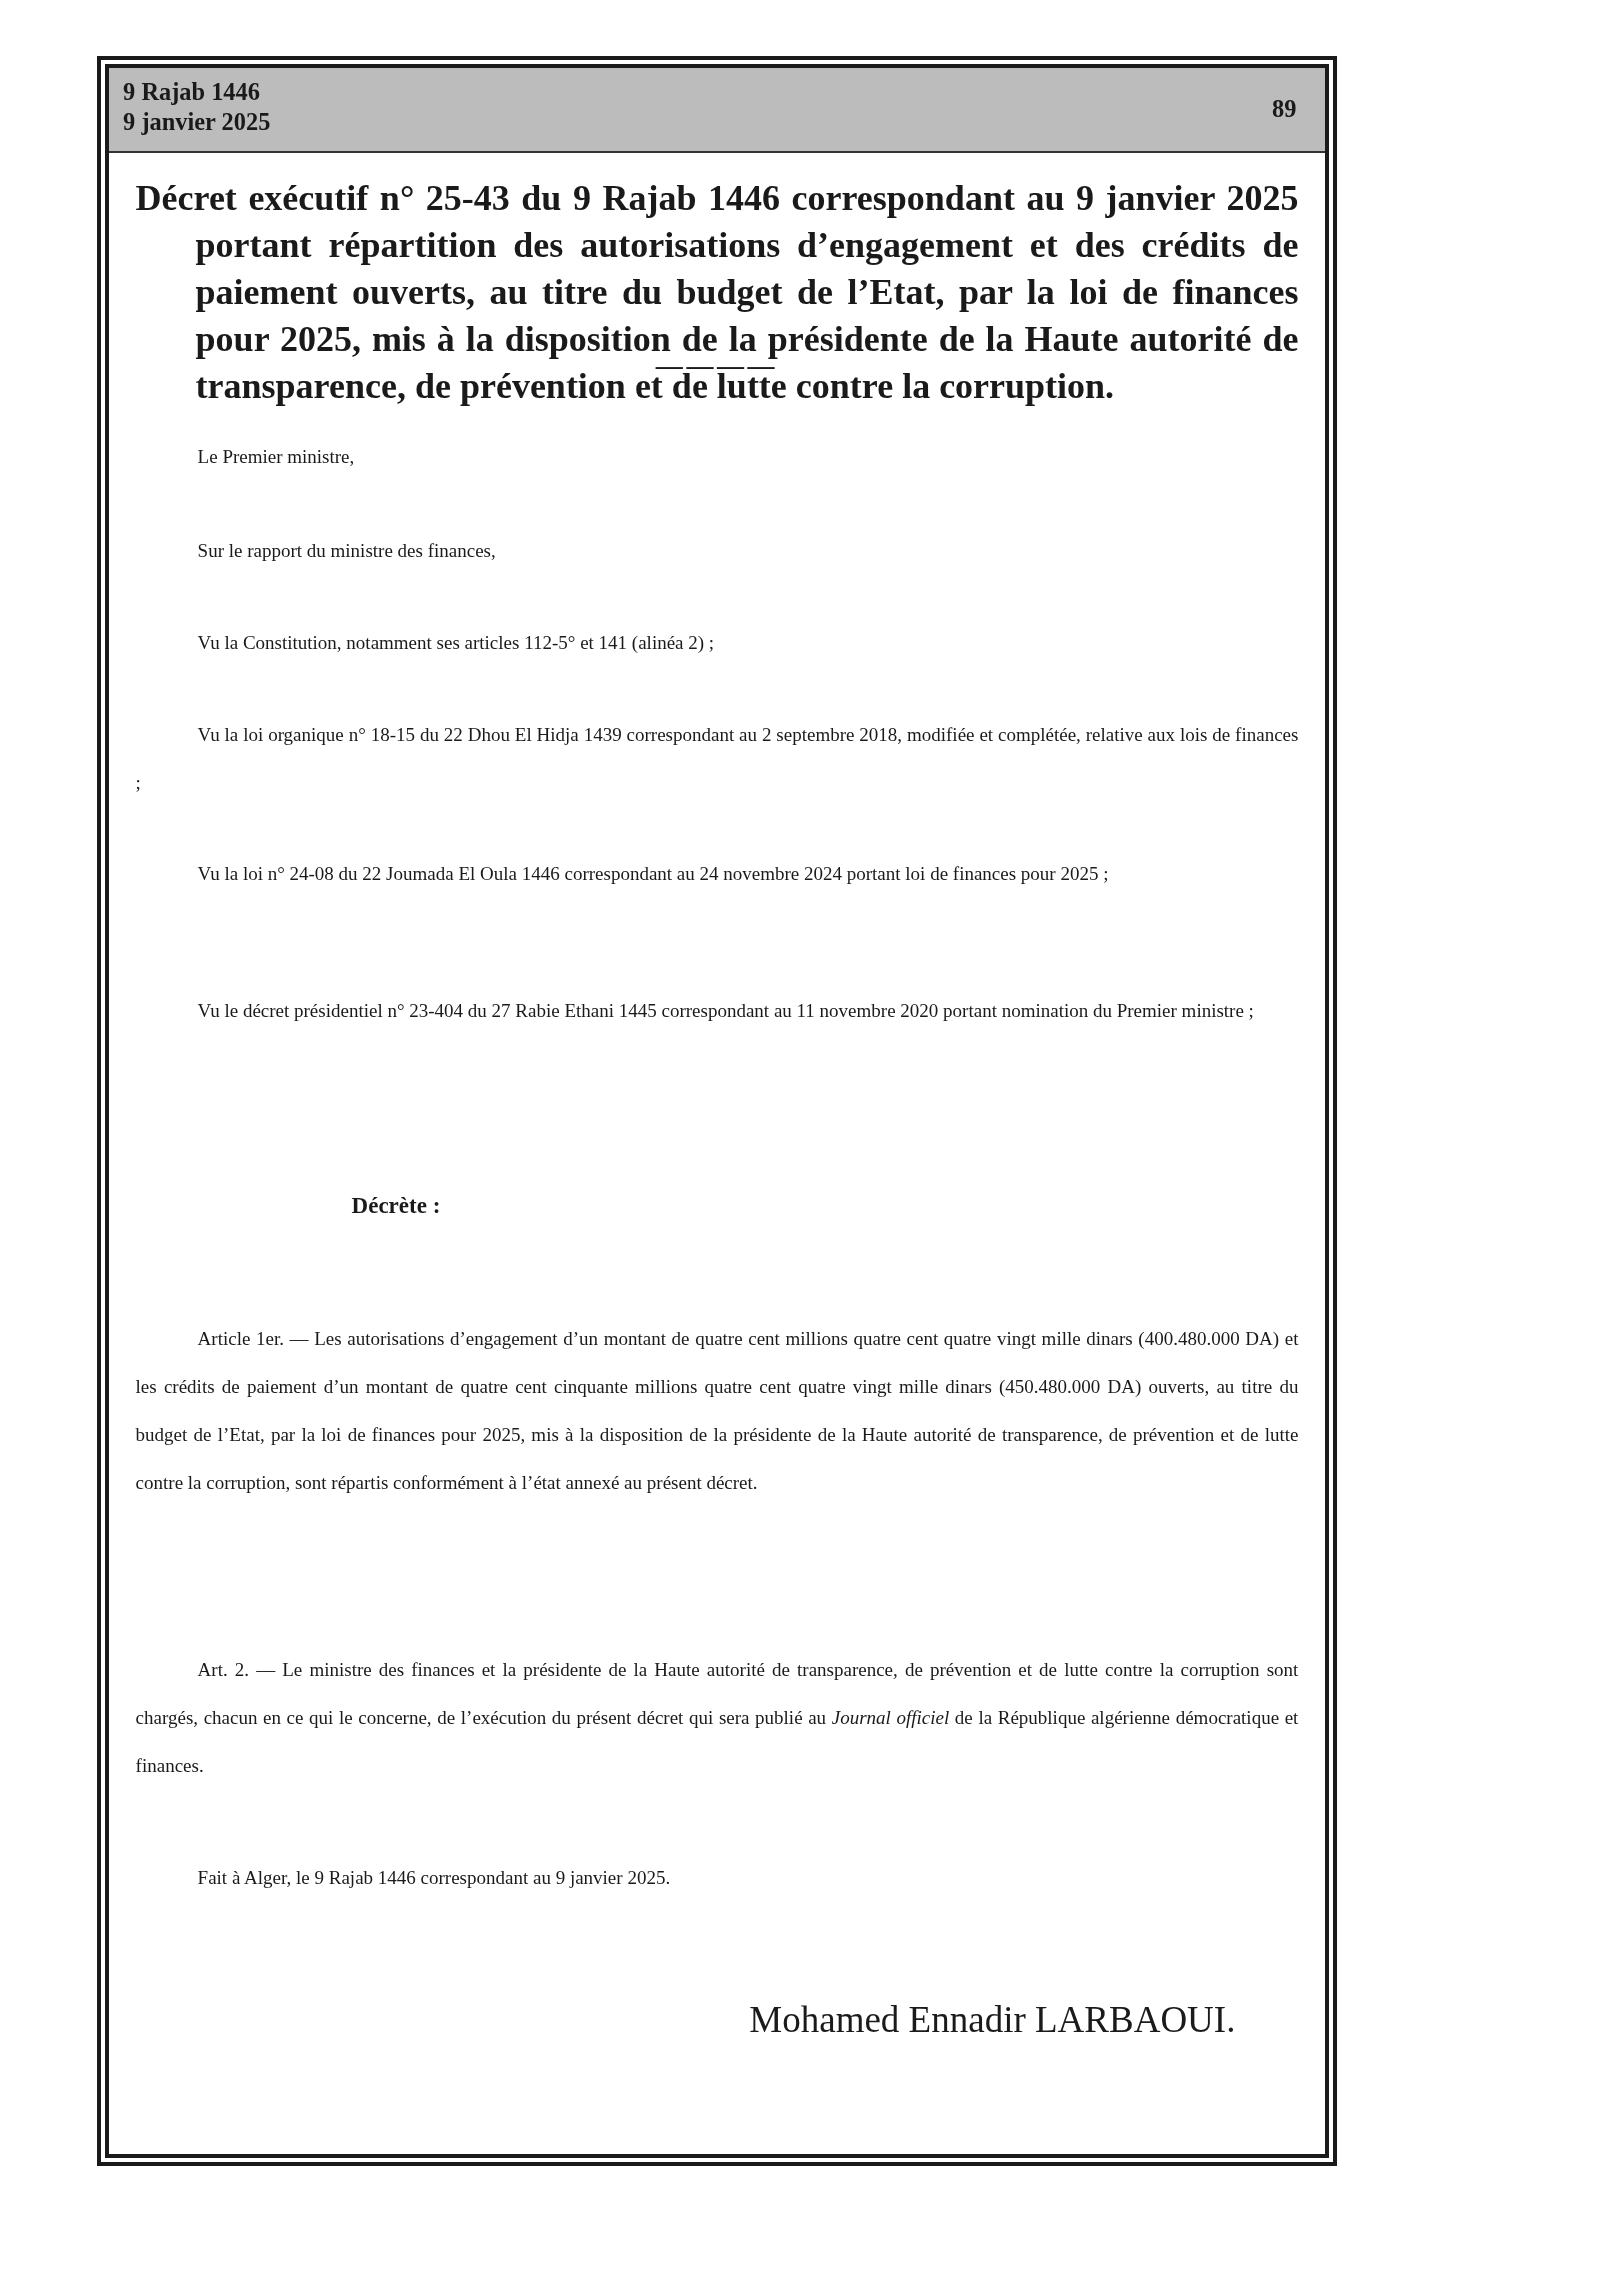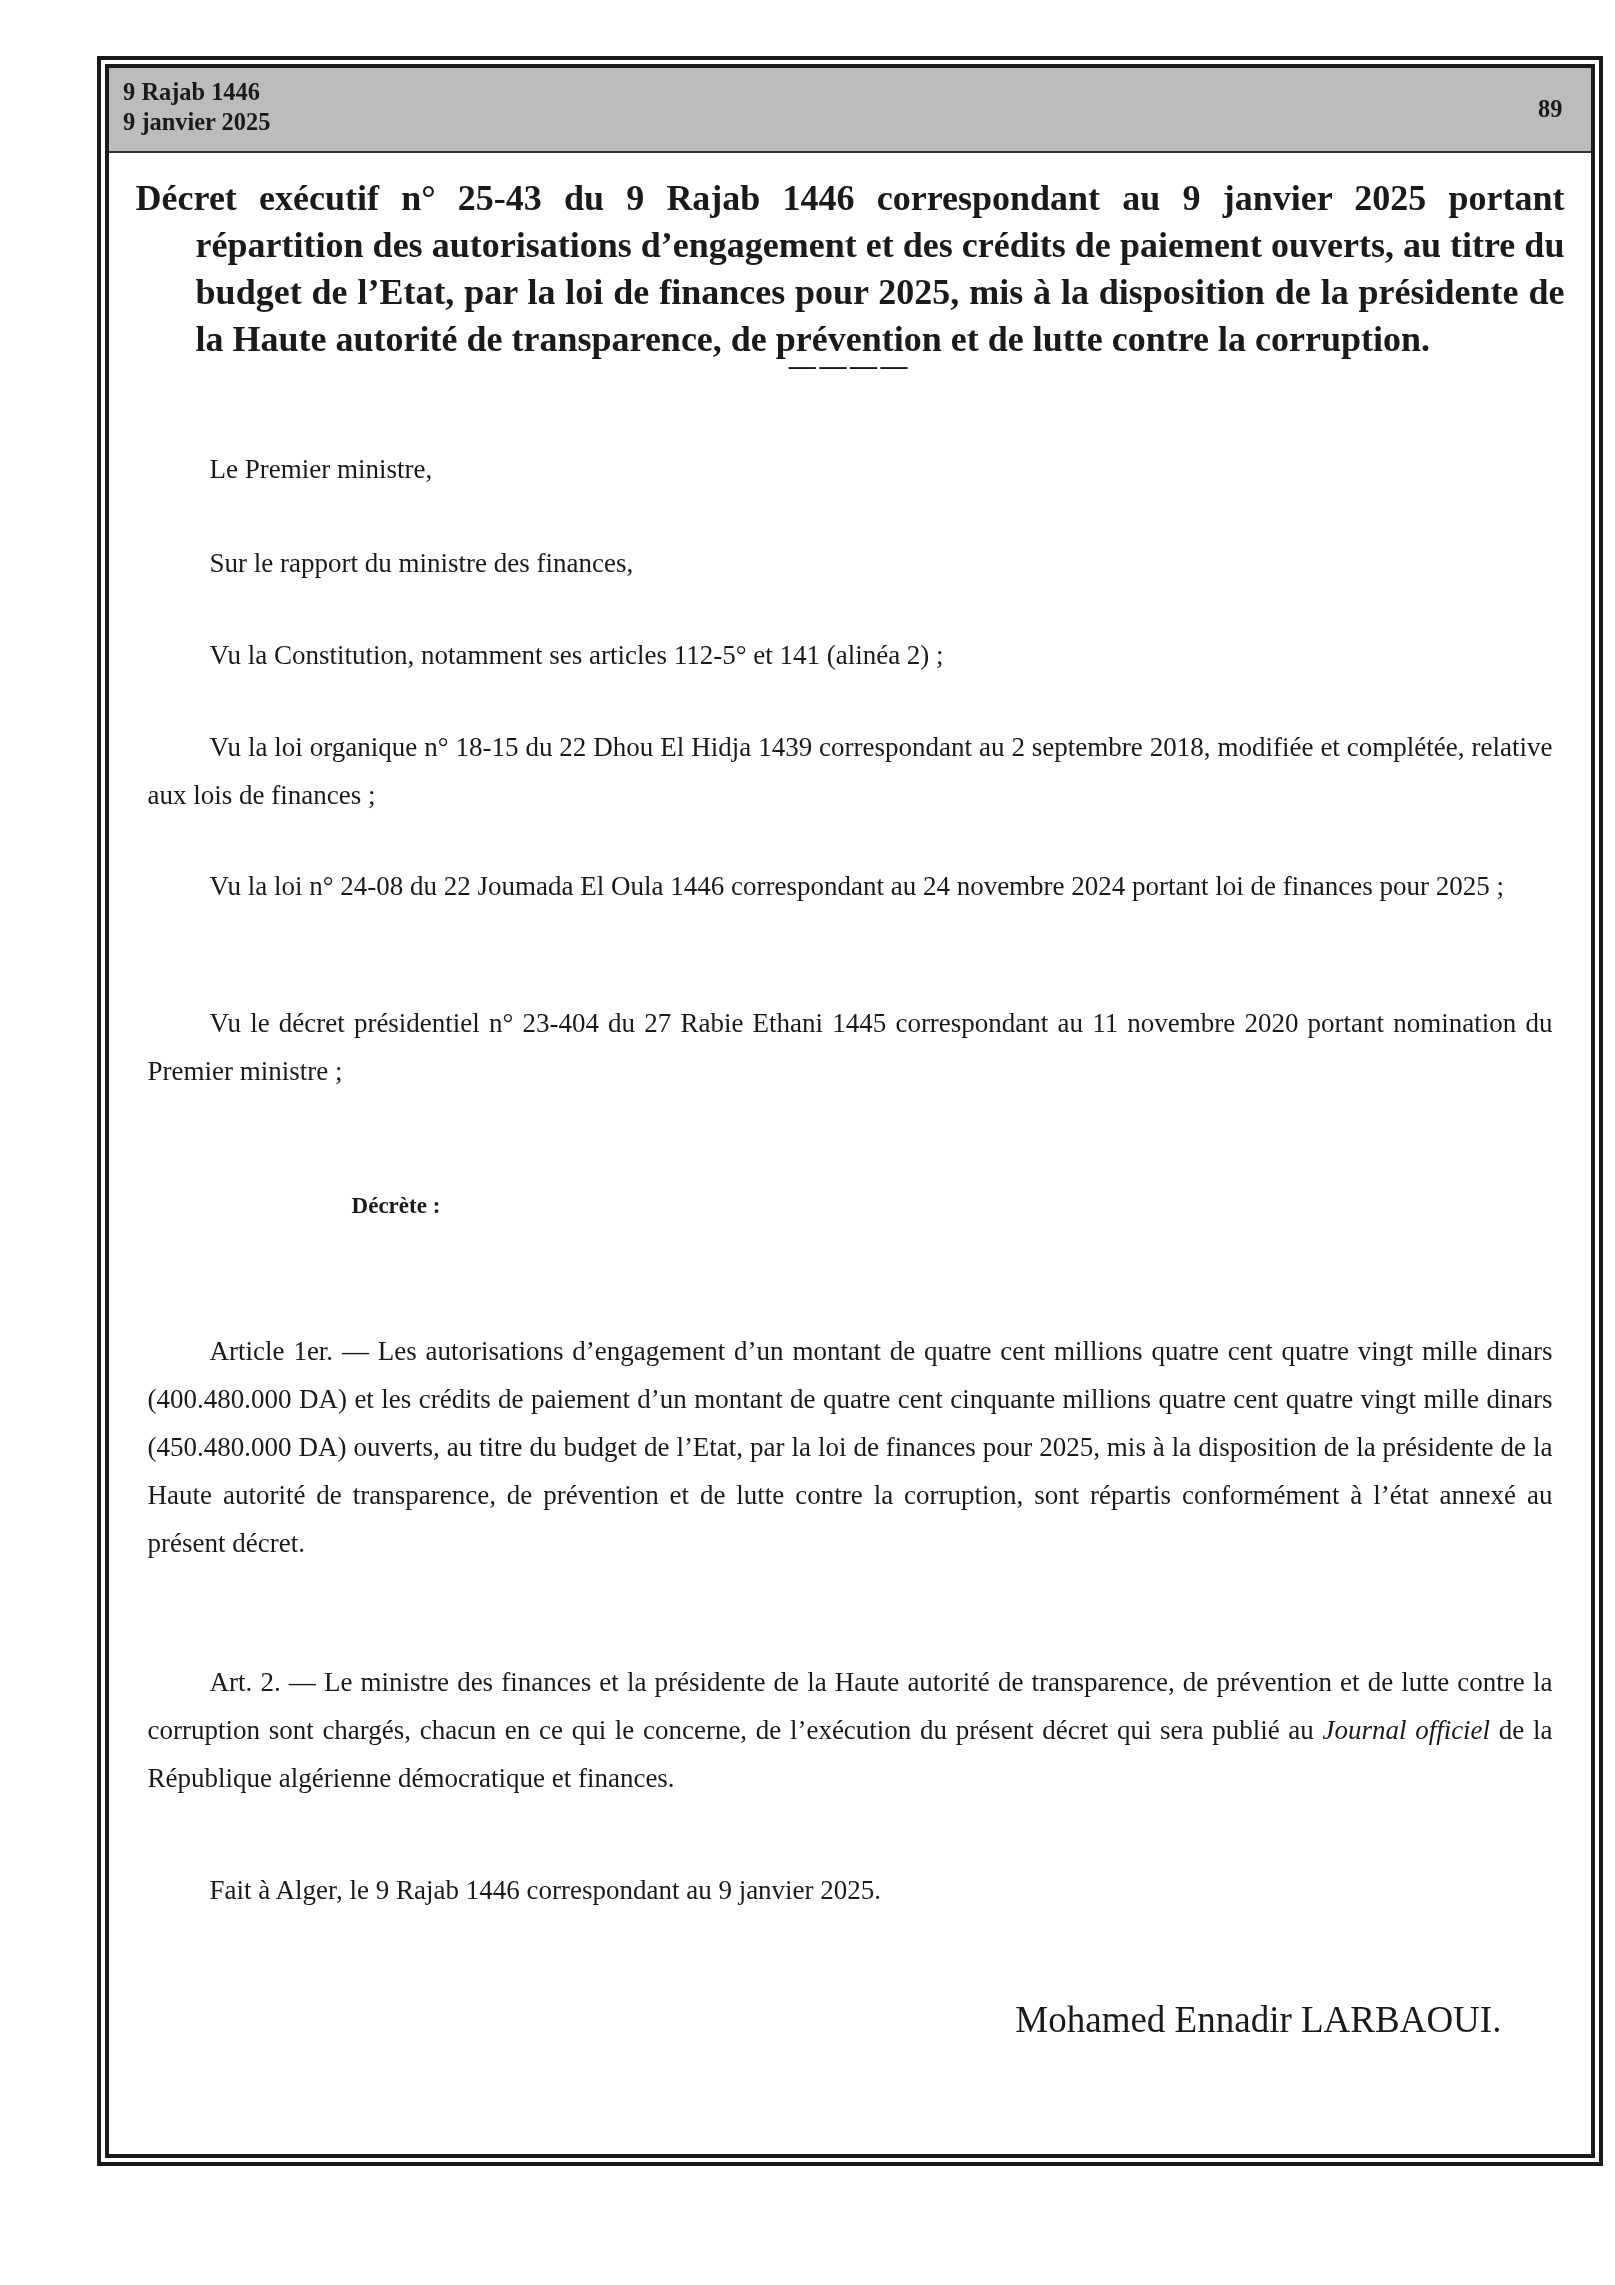--- a/index.html
+++ b/index.html
@@ -1,26 +1,26 @@
 <!DOCTYPE html>
 <html style="font-size:14.5px"><head>
 <meta charset="utf-8">
 <style>
   html, body { margin: 0; padding: 0; background: #ffffff; }
   body { width: 1616px; height: 2285px; position: relative; font-family: "Liberation Serif", serif; color: #1a1a1a; }
-  .outer-frame { position: absolute; left: 97px; top: 56px; width: 1506px; height: 2110px; border: 4.5px solid #1a1a1a; box-sizing: border-box; }
+  .outer-frame { position: absolute; left: 97px; top: 56px; width: 1240px; height: 2110px; border: 4.5px solid #1a1a1a; box-sizing: border-box; }
   .inner-frame { position: absolute; left: 3.6px; top: 3.6px; right: 3.6px; bottom: 3.6px; border: 4.5px solid #1a1a1a; box-sizing: border-box; }
   .header { position: absolute; left: 0; top: 0; right: 0; height: 85px; background: #bcbcbc; border-bottom: 2.7px solid #333; box-sizing: border-box; font-weight: bold; }
   .hdr-date { position: absolute; left: 14.5px; top: 9px; font-size: 24.4px; line-height: 30px; }
   .hdr-title { position: absolute; left: 0; right: 0; top: 27px; text-align: center; font-size: 24.4px; }
   .hdr-page { position: absolute; right: 29px; top: 27px; font-size: 24.4px; }
   .content { position: absolute; left: 27px; right: 27px; top: 85px; }
   .title { position: absolute; left: 0; right: 0; top: 107px; font-weight: bold; font-size: 36px; line-height: 47px; text-align: justify; padding-left: 60px; text-indent: -60px; }
   .dash { position: absolute; left: 0; right: 0; top: 282px; text-align: center; font-weight: bold; font-size: 27px; letter-spacing: 3.6px; }
-  .p { position: absolute; left: 0; right: 0; font-size: 27px; line-height: 48px; text-align: justify; text-indent: 62px; margin: 12px; }
+  .p { position: absolute; left: 0; right: 0; font-size: 19px; line-height: 48px; text-align: justify; text-indent: 62px; margin: 0; }
   .decrete { position: absolute; left: 168px; font-weight: bold; font-size: 23px; margin-left: 48px; }
   .signature { position: absolute; right: 87px; font-size: 37px; }
   em { font-style: italic; }
 </style>
 </head>
 <body>
 
 <div class="outer-frame">
   <div class="inner-frame">
     <div class="header">

